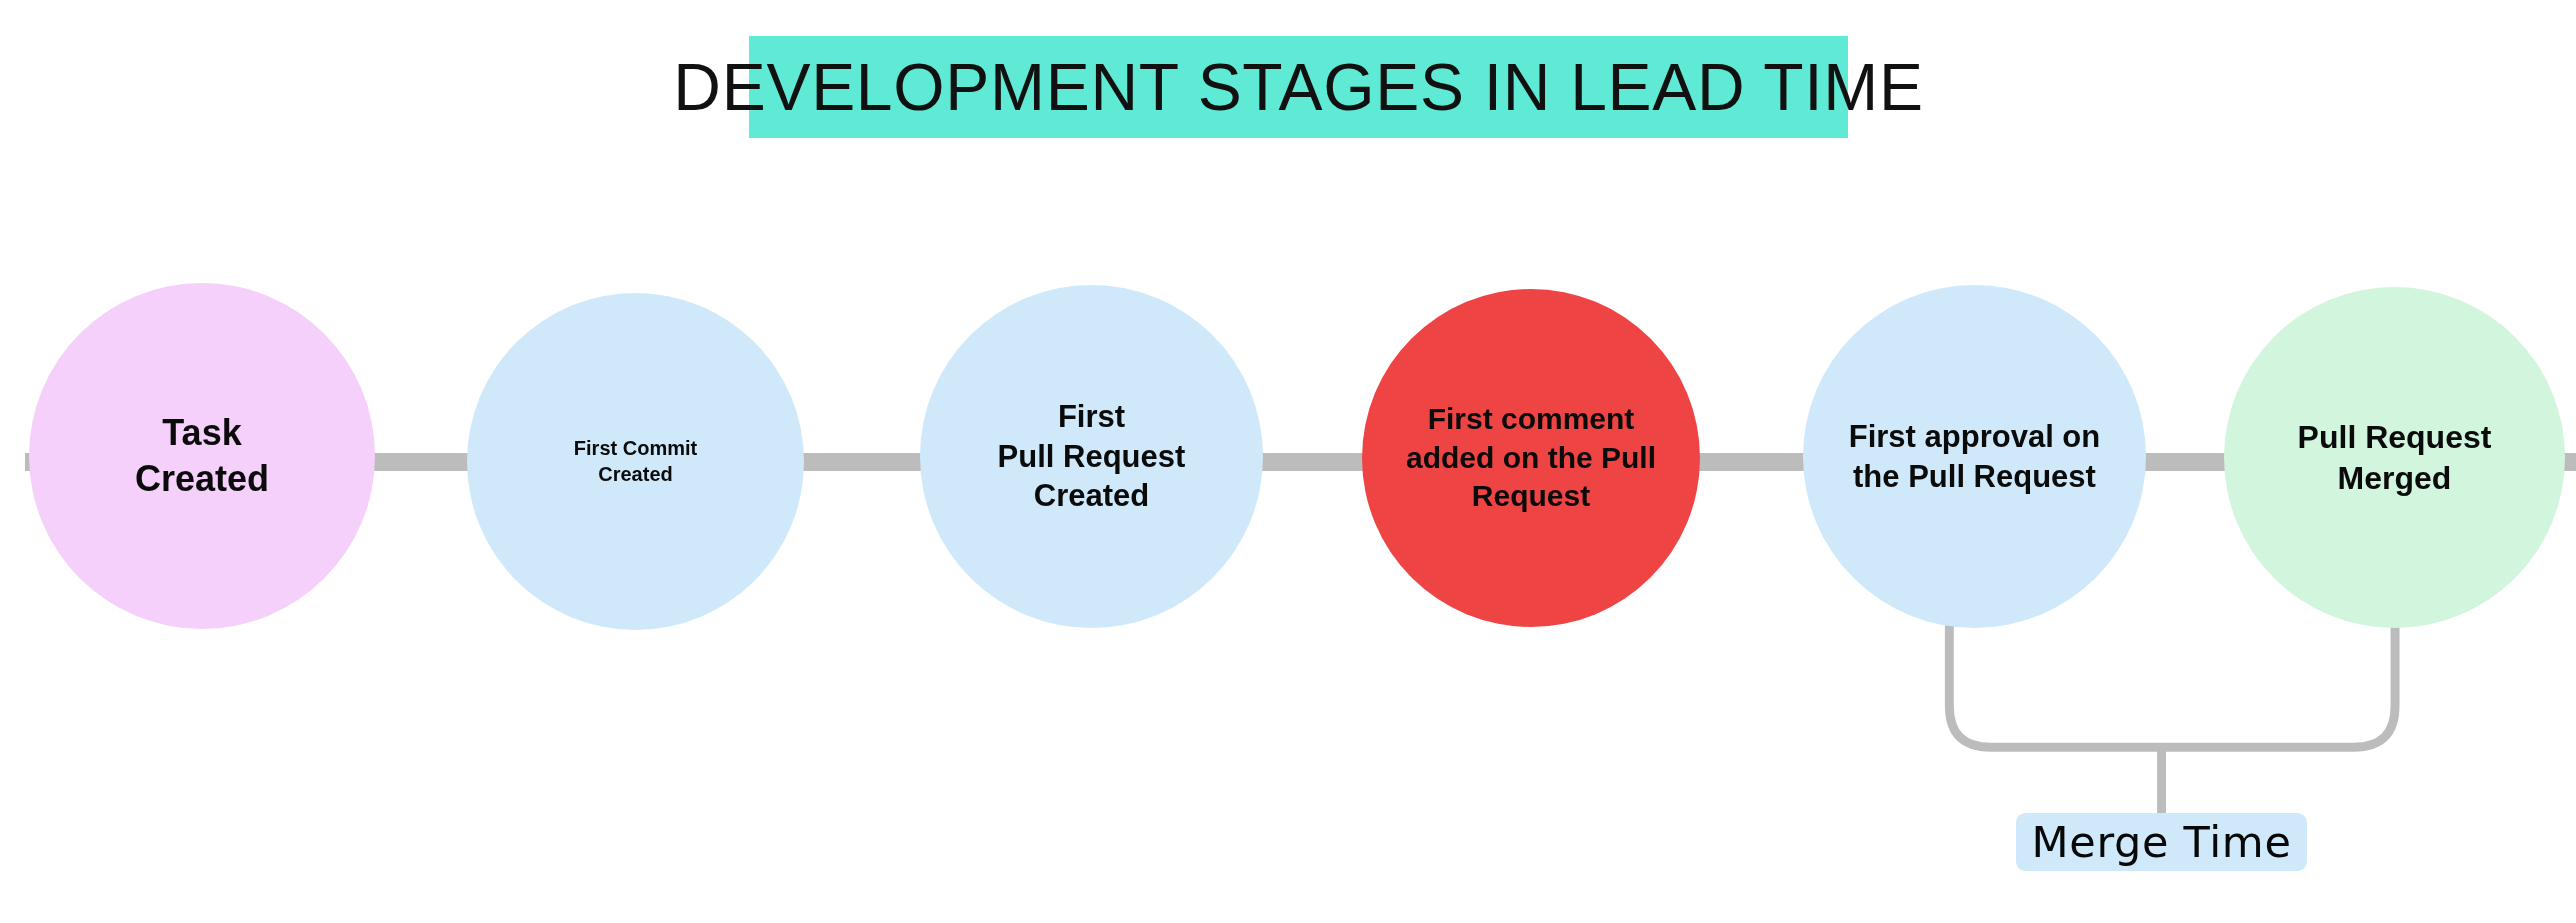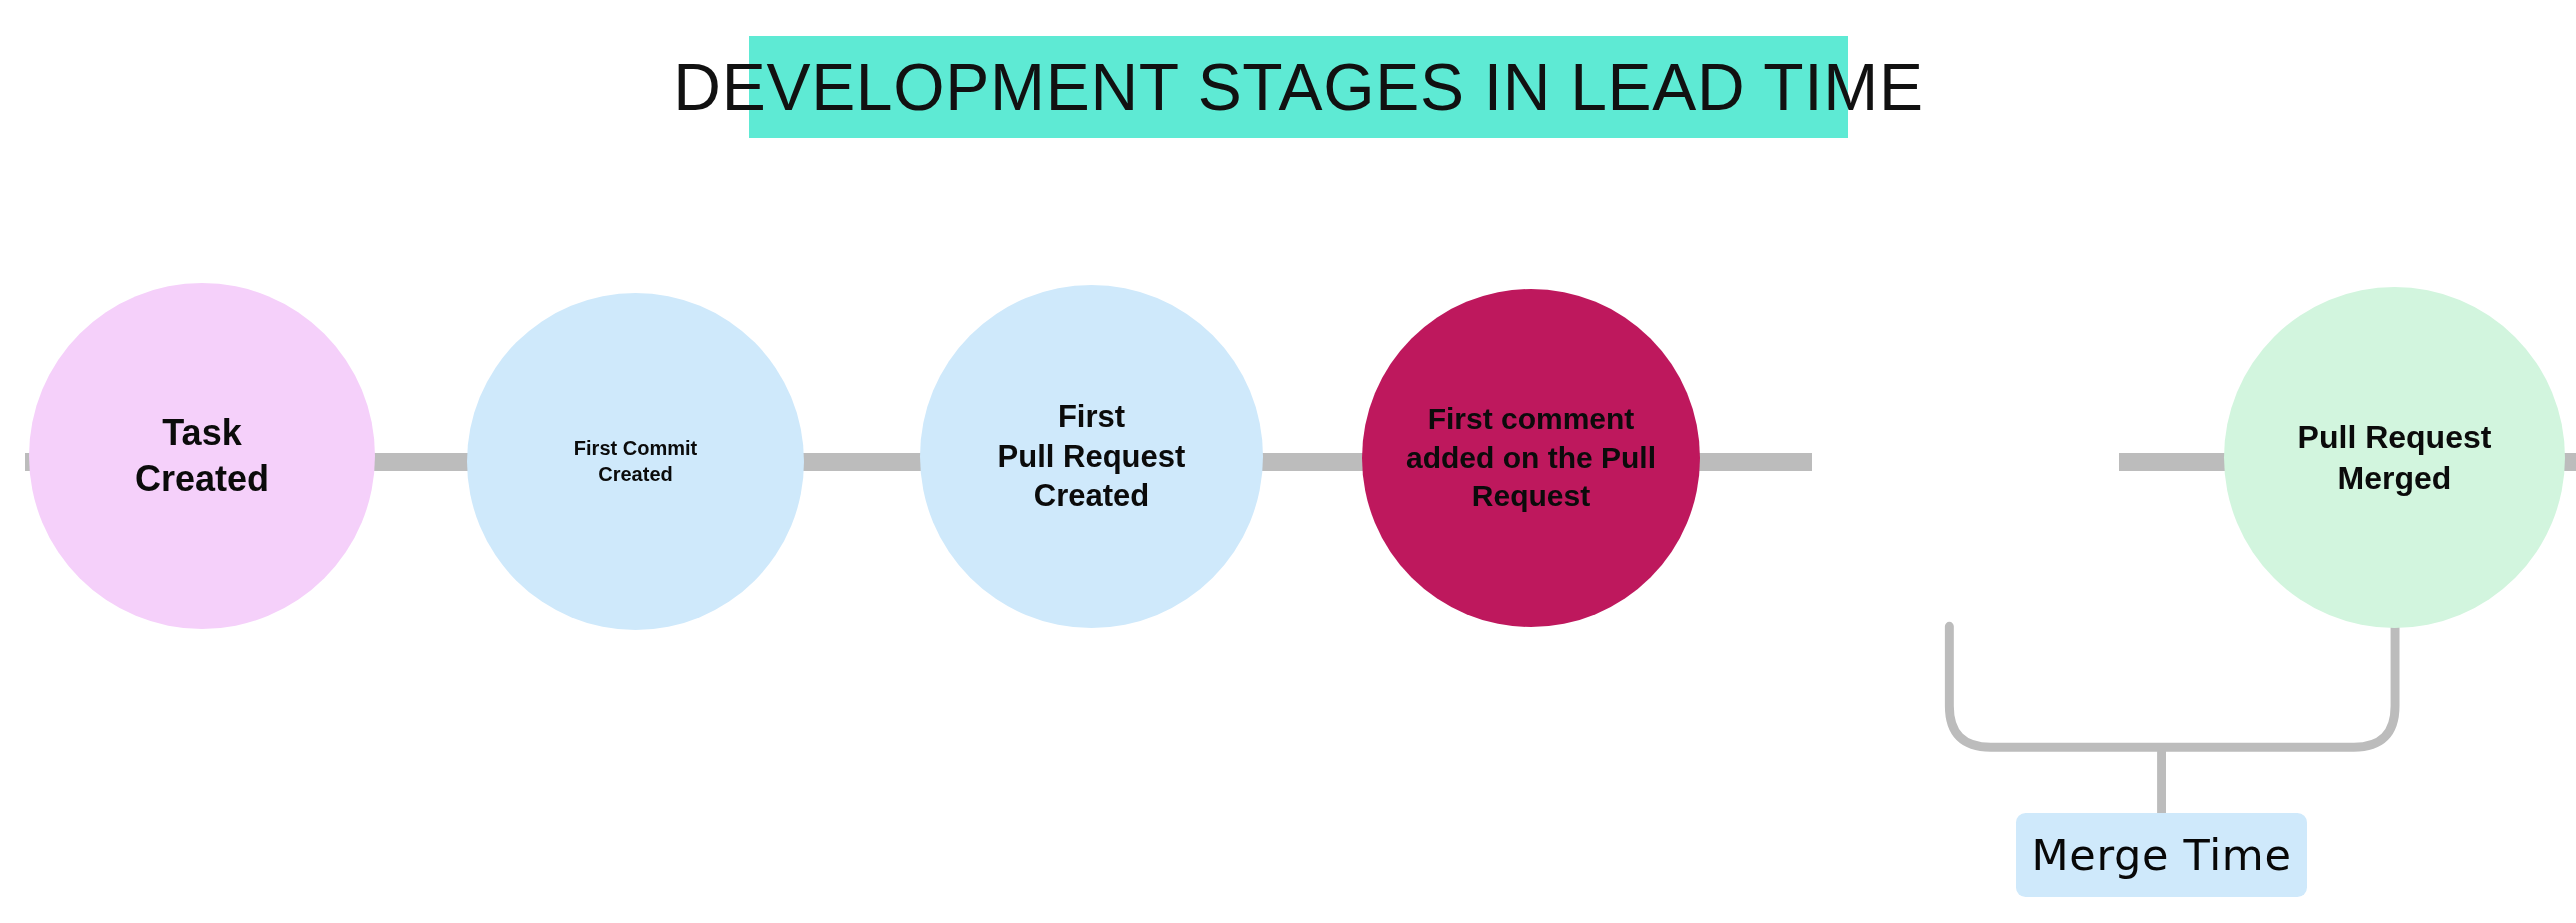--- a/index.html
+++ b/index.html
@@ -75,21 +75,21 @@
     height: 923px;
     pointer-events: none;
   }
 
   
   .merge-box {
     position: absolute;
     left: 2016px;
     top: 813px;
     width: 291px;
-    height: 84px;
+    height: 58px;
     background: #cfe9fb;
     border-radius: 9.6px;
     display: flex;
     align-items: center;
     justify-content: center;
   }
   .merge-text {
     font-family: "DejaVu Sans", sans-serif;
     font-size: 43px;
     font-weight: 400;
@@ -136,26 +136,30 @@
     <span class="node-label" style="font-size:20px;">First Commit
 Created</span>
   </div>
 
   <div class="node" style="left:920px; top:285px; width:343px; height:343px; background:#cfe9fb;">
     <span class="node-label" style="font-size:31px;">First
 Pull Request
 Created</span>
   </div>
 
-  <div class="node" style="left:1362px; top:289px; width:338px; height:338px; background:#be185d;align-items:center;">
+  <div class="node" style="left:1362px; top:289px; width:338px; height:338px; background:#ef4444;align-items:center;">
     <span class="node-label" style="font-size:30px;">First comment
 added on the Pull
 Request</span>
   </div>
 
+  <div class="node" style="left:1803px; top:285px; width:343px; height:343px; background:#cfe9fb;">
+    <span class="node-label" style="font-size:31px;">First approval on
+the Pull Request</span>
+  </div>
 
   <div class="node" style="left:2224px; top:287px; width:341px; height:341px; background:#d2f5de;">
     <span class="node-label" style="font-size:32px;">Pull Request
 Merged</span>
   </div>
 
   <div class="merge-box">
     <span class="merge-text">Merge Time</span>
   </div>
 

